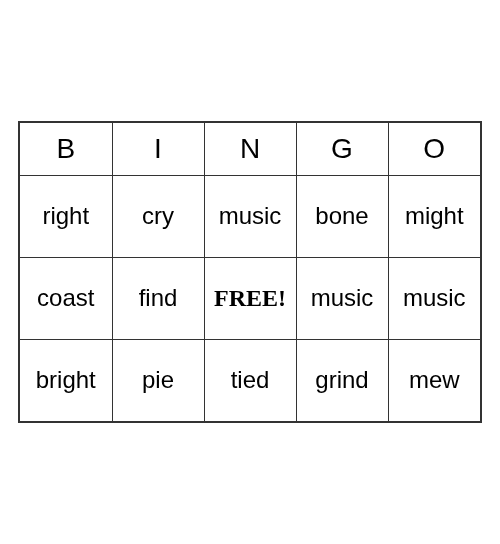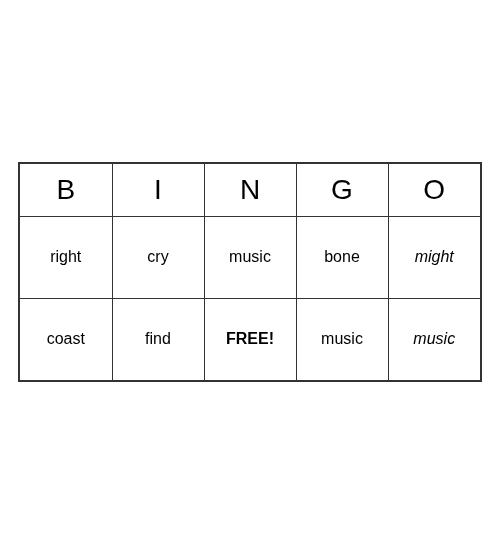--- a/index.html
+++ b/index.html
@@ -27,21 +27,21 @@
       border-collapse: collapse;
       width: 460px;
     }
 
     .bingo-table th,
     .bingo-table td {
       border: 1.5px solid #333;
       text-align: center;
       vertical-align: middle;
       padding: 6px 4px;
-      font-size: 16px;
+      font-size: 24px;
       height: 82px;
       width: 92px;
     }
 
     .bingo-table thead th {
       font-size: 28px;
       font-weight: normal;
       height: 52px;
       border-top: none;
     }
@@ -55,26 +55,26 @@
 
     .bingo-table tbody tr:last-child td {
       border-bottom: none;
     }
 
     .bingo-table tbody td:first-child {
       border-left: none;
     }
     .bingo-table tbody td:last-child {
       border-right: none;
-      font-style: italic;
     }
 
     .free-cell {
       font-size: 18px;
       font-weight: bold;
+      font-family: Liberation Serif, serif;
     }
   </style>
 </head>
 <body>
 
 <div class="bingo-card">
   <table class="bingo-table">
     <thead>
       <tr>
         <th>B</th>
@@ -92,15 +92,22 @@
           <td>bone</td>
           <td>might</td>
         </tr>
         <tr>
           <td>coast</td>
           <td>find</td>
           <td class="free-cell">FREE!</td>
           <td>music</td>
           <td>music</td>
         </tr>
+        <tr>
+          <td>bright</td>
+          <td>pie</td>
+          <td>tied</td>
+          <td>grind</td>
+          <td>mew</td>
+        </tr>
       </tbody>
   </table>
 </div>
 
 </body></html>

